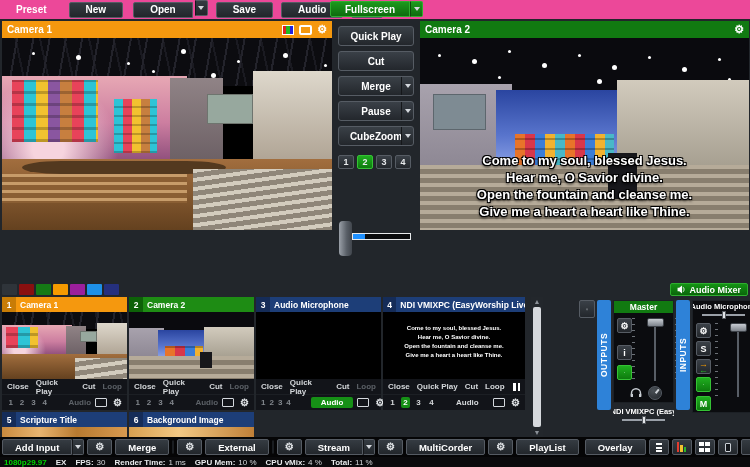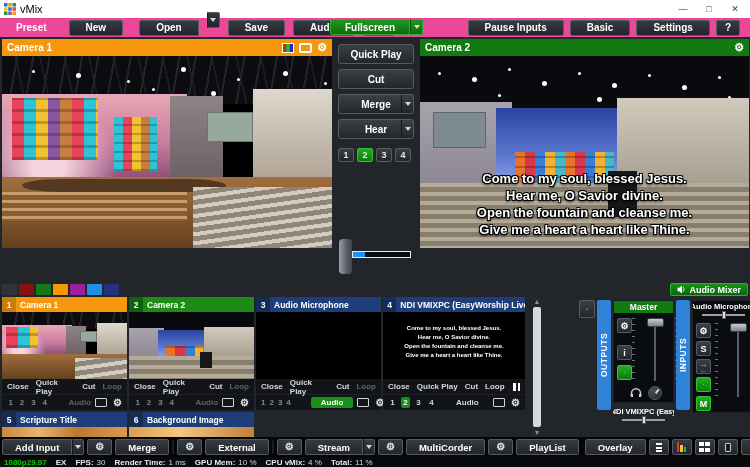--- a/index.html
+++ b/index.html
@@ -11,21 +11,21 @@
   .tb-left{display:flex;align-items:center;gap:4px;font-size:11px;color:#000;}
   .logo{width:12px;height:12px;display:block;}
   .winctl{display:flex;height:18px;}
   .winctl span{width:26px;text-align:center;font-size:9px;color:#444;line-height:18px;}
 
   
   .toolbar{height:19px;background:#ec4899;display:flex;align-items:center;padding:0 4px;position:relative;}
   .preset{color:#fff;font-weight:bold;font-size:10px;margin:0 22px 0 12px;}
   .tbtn{background:linear-gradient(#353b42,#22262b);border:1px solid #555b63;border-radius:2px;color:#fff;font-weight:bold;font-size:10px;height:16px;display:flex;align-items:center;justify-content:center;padding:0 16px;margin-right:8px;white-space:nowrap;}
   .split{display:flex;margin-right:8px;}
-  .split .tbtn{margin:8px;border-radius:2px 0 0 2px;}
+  .split .tbtn{margin:2px;border-radius:2px 0 0 2px;}
   .ddseg{width:13px;height:16px;background:linear-gradient(#353b42,#22262b);border:1px solid #555b63;border-left:1px solid #15171a;border-radius:0 2px 2px 0;display:flex;align-items:center;justify-content:center;}
   .caret{width:0;height:0;border-left:3px solid transparent;border-right:3px solid transparent;border-top:4px solid #d4d8dd;}
   .iconbtn{padding:0 10px;}
   .glyph{font-size:12px;line-height:12px;color:#fff;}
   .fs-wrap{position:absolute;left:330px;top:1px;display:flex;}
   .fs-btn{background:linear-gradient(#1d9a1d,#0e6b0e);border:1px solid #2fae2f;border-radius:2px 0 0 2px;color:#fff;font-weight:bold;font-size:10px;height:16px;display:flex;align-items:center;padding:0 14px;}
   .fs-dd{width:13px;height:16px;background:linear-gradient(#1d9a1d,#0e6b0e);border:1px solid #2fae2f;border-left:1px solid #094d09;border-radius:0 2px 2px 0;display:flex;align-items:center;justify-content:center;}
   .tb-right{margin-left:auto;display:flex;align-items:center;}
   .tb-right .tbtn{margin-right:6px;}
   .helpbtn{padding:0 8px;margin-right:0;}
@@ -175,67 +175,40 @@
   
   .statbar{position:absolute;left:0;top:457px;width:750px;height:10px;background:#0a0a0c;display:flex;align-items:center;gap:9px;padding:0 4px;font-size:8px;font-weight:bold;color:#e8eaec;}
   .res{color:#00d400;}
   .statbar .v{font-weight:normal;color:#d4d7da;margin-left:-6px;}
 </style>
 </head>
 <body>
 
 <div class="app">
 
-  <div class="titlebar">
-    <div class="tb-left">
-      <svg class="logo" viewBox="0 0 12 12">
-        <rect x="0" y="0" width="3.5" height="3.5" fill="#2a6dd8"></rect>
-          <rect x="4.25" y="0" width="3.5" height="3.5" fill="#f59a00"></rect>
-          <rect x="8.5" y="0" width="3.5" height="3.5" fill="#1a9c3e"></rect>
-        <rect x="0" y="4.25" width="3.5" height="3.5" fill="#f2c230"></rect>
-          <rect x="4.25" y="4.25" width="3.5" height="3.5" fill="#2a6dd8"></rect>
-          <rect x="8.5" y="4.25" width="3.5" height="3.5" fill="#e8435a"></rect>
-        <rect x="0" y="8.5" width="3.5" height="3.5" fill="#1a9c3e"></rect>
-          <rect x="4.25" y="8.5" width="3.5" height="3.5" fill="#8a56a0"></rect>
-          <rect x="8.5" y="8.5" width="3.5" height="3.5" fill="#f59a00"></rect>
-      </svg>
-      <span>vMix</span>
-    </div>
-    <div class="winctl">
-      <span>—</span>
-      <span>□</span>
-      <span>✕</span>
-    </div>
-  </div>
 
   <div class="toolbar">
     <span class="preset">Preset</span>
     <button class="tbtn">New</button>
     <div class="split">
       <button class="tbtn">Open</button>
       <span class="ddseg">
           <i class="caret"></i>
         </span>
     </div>
     <button class="tbtn">Save</button>
     <button class="tbtn">Audio</button>
     <button class="tbtn iconbtn">
         <span class="glyph">↺</span>
       </button>
     <div class="fs-wrap">
       <button class="fs-btn">Fullscreen</button>
       <span class="fs-dd">
           <i class="caret"></i>
         </span>
-    </div>
-    <div class="tb-right">
-      <button class="tbtn">Pause Inputs</button>
-      <button class="tbtn">Basic</button>
-      <button class="tbtn">Settings</button>
-      <button class="tbtn helpbtn">?</button>
     </div>
   </div>
 
   <div class="main">
 
     <div class="preview cam1">
       <div class="pv-head head-orange">
         <span class="pv-head-title">Camera 1</span>
         <span class="pv-ico">
           <i class="ic-colorbars"></i>
@@ -264,21 +237,27 @@
     <div class="transcol">
       <button class="trbtn">Quick Play</button>
       <button class="trbtn">Cut</button>
       <button class="trbtn">
           <span>Merge</span>
           <span class="dd">
             <i class="caret"></i>
           </span>
         </button>
       <button class="trbtn">
-          <span>Hear</span>
+          <span>Pause</span>
+          <span class="dd">
+            <i class="caret"></i>
+          </span>
+        </button>
+      <button class="trbtn">
+          <span>CubeZoom</span>
           <span class="dd">
             <i class="caret"></i>
           </span>
         </button>
       <div class="numrow">
         <span class="numbtn">1</span>
         <span class="numbtn on">2</span>
         <span class="numbtn">3</span>
         <span class="numbtn">4</span>
       </div>

